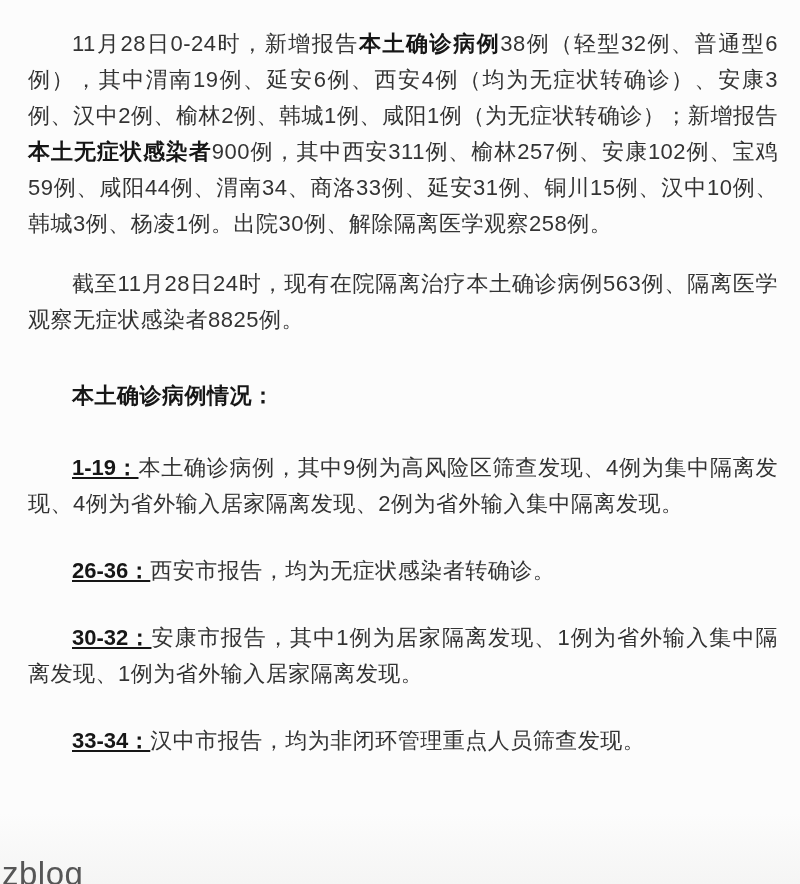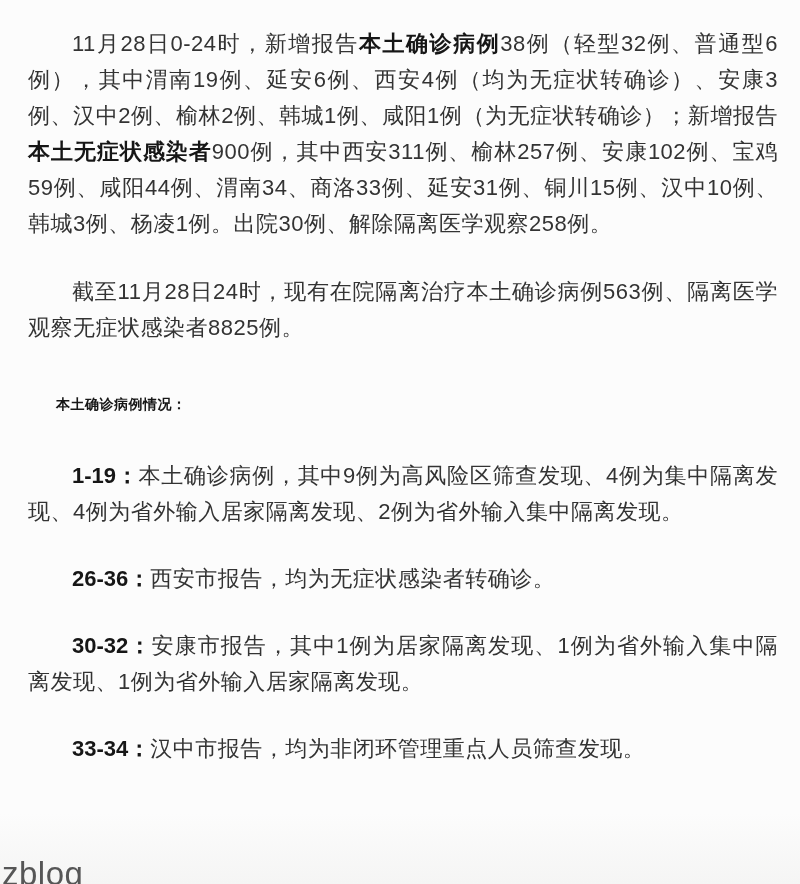--- a/index.html
+++ b/index.html
@@ -29,31 +29,31 @@
     text-align: justify;
     text-indent: 2em;
     letter-spacing: 0.5px;
     color: #333333;
   }
   .para strong,
   .heading {
     font-weight: 700;
     color: #161616;
   }
-  .para-intro { margin-bottom: 32px; }
+  .para-intro { margin-bottom: 24px; }
   .para-cumulative { margin-bottom: 40px; }
   .heading {
     margin: 0 0 36px 0;
-    font-size: 14px;
+    font-size: 22px;
     line-height: 36px;
     text-indent: 2em;
     letter-spacing: 0.5px;
   }
   .case-para { margin-bottom: 31px; }
-  .case-para strong { letter-spacing: 0; }
+  .case-para strong { letter-spacing: 0; text-decoration: underline; }
   .watermark {
     position: absolute;
     left: 2px;
     bottom: -6px;
     font-size: 33px;
     line-height: 1;
     font-weight: 400;
     color: #565656;
     letter-spacing: 0.5px;
     font-family: "Liberation Sans", "DejaVu Sans", sans-serif;

